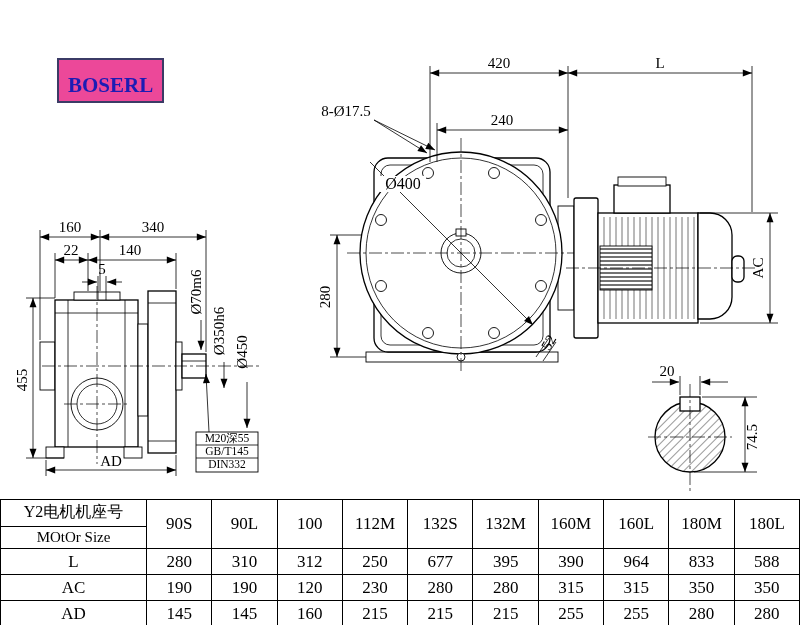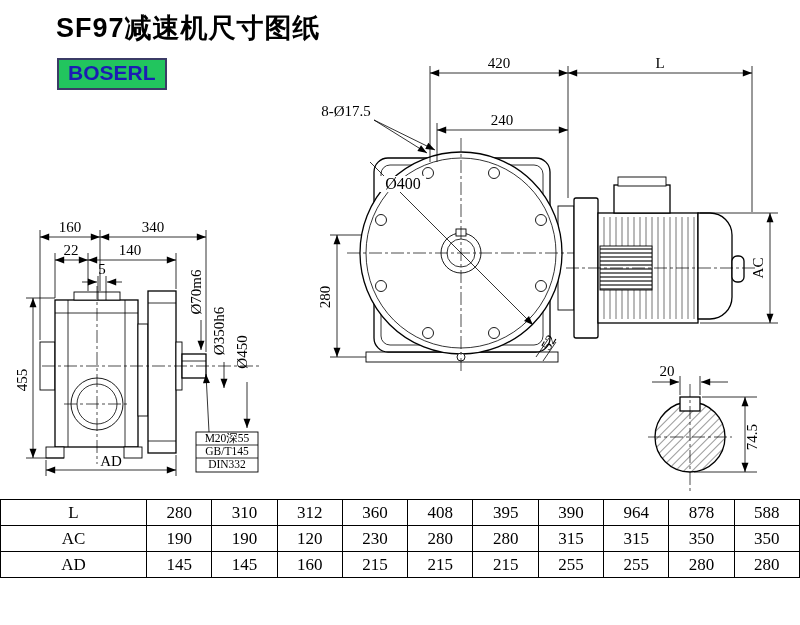--- a/index.html
+++ b/index.html
@@ -1,39 +1,38 @@
 <!DOCTYPE html>
 <html><head>
 <meta charset="utf-8">
 <style>
   html,body{margin:0;padding:0;background:#fff;width:800px;height:625px;overflow:hidden;}
   .page{position:relative;width:800px;height:625px;background:#fff;font-family:"Liberation Sans",sans-serif;}
   .title{position:absolute;left:56px;top:10px;font-size:27px;font-weight:bold;color:#000;letter-spacing:1px;font-family:"Liberation Sans",sans-serif;}
-  .logo{position:absolute;left:57px;top:58px;border:2px solid #3b3b66;padding:1px 9px 3px;font-family:Liberation Sans, sans-serif;font-weight:bold;font-size:21px;color:#1c1cb4;background:#22c55e;}
+  .logo{position:absolute;left:57px;top:58px;border:2px solid #3b3b66;padding:13px 9px 3px;font-family:Liberation Serif, serif;font-weight:bold;font-size:21px;color:#1c1cb4;background:#ec4899;}
   svg{position:absolute;left:0;top:0;}
   svg text{text-anchor:middle;font-family:"Liberation Serif",serif;font-size:15px;fill:#000;}
   svg text.sm{font-size:11.5px;}
   .w{fill:#fff;stroke:#000;stroke-width:1.3;}
   .wt{fill:#fff;stroke:#000;stroke-width:0.9;}
   .t{fill:none;stroke:#000;stroke-width:0.8;}
   .d{fill:none;stroke:#000;stroke-width:0.8;}
   .cl{fill:none;stroke:#000;stroke-width:0.7;stroke-dasharray:13 3 3 3;}
   .fin{stroke:#000;stroke-width:0.55;}
   .size-table{position:absolute;left:0;top:499px;width:800px;border-collapse:collapse;table-layout:fixed;font-family:"Liberation Serif",serif;font-size:17px;color:#000;background:#fff;}
   .size-table td{border:1px solid #000;text-align:center;padding:0;height:25px;}
   .size-table tr.head td{height:46px;}
   .size-table .corner .cn{border-bottom:1px solid #000;padding:2px 0 3px;font-size:16px;}
   .size-table .corner .en{padding:2px 0;font-size:15px;}
 </style>
 </head>
 <body>
 
 <div class="page">
 
-  <div class="title">SF97减速机尺寸图纸</div>
   <div class="logo">BOSERL</div>
 
   <svg width="800" height="498" viewBox="0 0 800 498">
     <defs>
       <marker id="ar" viewBox="0 0 12 12" refX="11" refY="6" markerWidth="11" markerHeight="11" markerUnits="userSpaceOnUse" orient="auto-start-reverse">
         <path d="M1,2.2 L11,6 L1,9.8 Z" fill="#000"></path>
       </marker>
       <pattern id="hatch45" width="6" height="6" patternUnits="userSpaceOnUse" patternTransform="rotate(45)">
         <line x1="0" y1="0" x2="0" y2="6" stroke="#000" stroke-width="0.8"></line>
       </pattern>
@@ -249,31 +248,47 @@
         <col>
         <col>
         <col>
         <col>
         <col>
         <col>
         <col>
         <col>
     </colgroup>
     <tbody>
+      <tr class="head">
+        <td class="corner">
+          <div class="cn">Y2电机机座号</div>
+          <div class="en">MOtOr Size</div>
+        </td>
+        <td>90S</td>
+        <td>90L</td>
+        <td>100</td>
+        <td>112M</td>
+        <td>132S</td>
+        <td>132M</td>
+        <td>160M</td>
+        <td>160L</td>
+        <td>180M</td>
+        <td>180L</td>
+      </tr>
       <tr>
         <td>L</td>
         <td>280</td>
         <td>310</td>
         <td>312</td>
-        <td>360</td>
-        <td>408</td>
+        <td>250</td>
+        <td>677</td>
         <td>395</td>
         <td>390</td>
         <td>964</td>
-        <td>878</td>
+        <td>833</td>
         <td>588</td>
       </tr>
       <tr>
         <td>AC</td>
         <td>190</td>
         <td>190</td>
         <td>120</td>
         <td>230</td>
         <td>280</td>
         <td>280</td>

